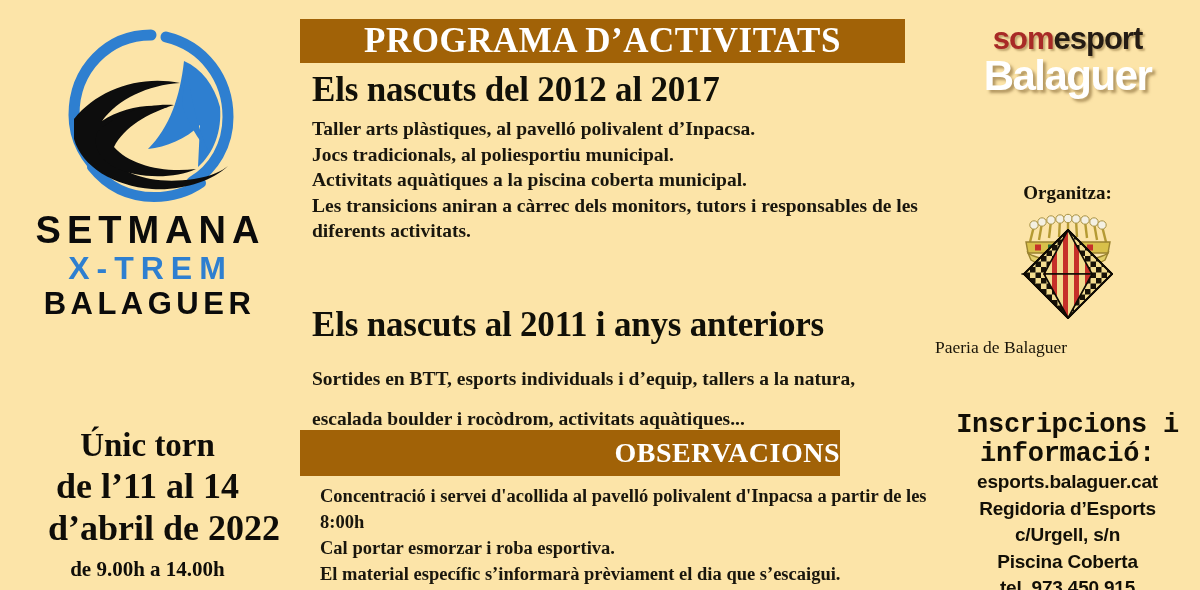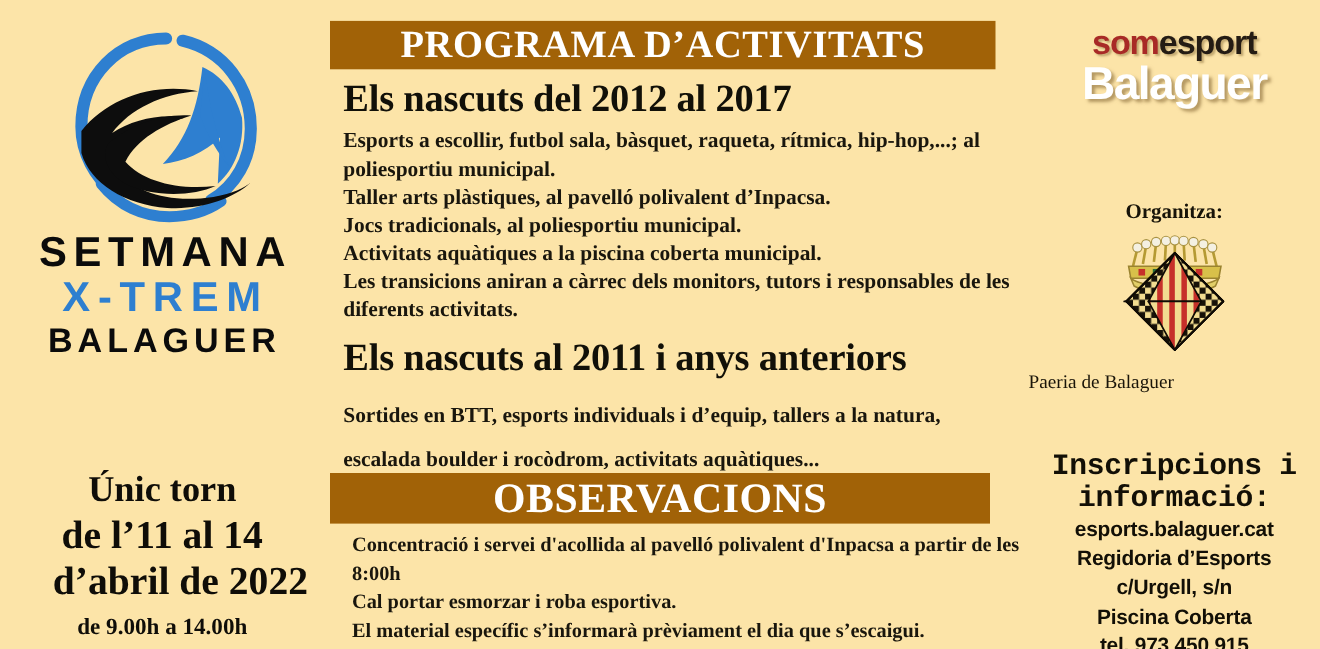--- a/index.html
+++ b/index.html
@@ -39,21 +39,21 @@
     line-height: 1.0;
     white-space: nowrap;
   }
   #wm-setmana {
     font-size: 38px;
     letter-spacing: 6px;
     color: #0b0b0b;
     margin-left: 6px;
   }
   #wm-xtrem {
-    font-size: 38px;
+    font-size: 32px;
     letter-spacing: 7px;
     color: #2e7fd0;
     margin-top: 3px;
     margin-left: 6px;
   }
   #wm-balaguer {
     font-size: 31px;
     letter-spacing: 4.5px;
     color: #0b0b0b;
     margin-top: 4px;
@@ -92,23 +92,24 @@
   #banner-programa {
     position: absolute;
     left: 0; top: 19px;
     width: 605px; height: 44px;
     font-size: 35px;
     line-height: 44px;
   }
   #banner-observacions {
     position: absolute;
     left: 0; top: 430px;
-    width: 600px; height: 46px;
-    font-size: 38px;
+    width: 540px; height: 46px;
+    font-size: 28px;
     line-height: 46px;
+    text-align: right;
   }
 
   .section-title {
     position: absolute;
     font-family: "Liberation Serif", serif;
     font-weight: bold;
     font-size: 35px;
     color: #111008;
     letter-spacing: -0.2px;
     white-space: nowrap;
@@ -260,21 +261,20 @@
 
   </div>
 
   <div id="center-col">
 
     <div class="banner" id="banner-programa">PROGRAMA D’ACTIVITATS</div>
 
     <div class="section-title" id="title-2012">Els nascuts del 2012 al 2017</div>
 
     <div class="body-block" id="body-2012">
-      <span class="body-line">Esports a escollir, futbol sala, bàsquet, raqueta, rítmica, hip-hop,...; al poliesportiu municipal.</span>
       <span class="body-line">Taller arts plàstiques, al pavelló polivalent d’Inpacsa.</span>
       <span class="body-line">Jocs tradicionals, al poliesportiu municipal.</span>
       <span class="body-line">Activitats aquàtiques a la piscina coberta municipal.</span>
       <span class="body-line">Les transicions aniran a càrrec dels monitors, tutors i responsables de les diferents activitats.</span>
     </div>
 
     <div class="section-title" id="title-2011">Els nascuts al 2011 i anys anteriors</div>
 
     <div class="body-block" id="body-2011">
       <span class="body-line">Sortides en BTT, esports individuals i d’equip, tallers a la natura, escalada boulder i rocòdrom, activitats aquàtiques...</span>

